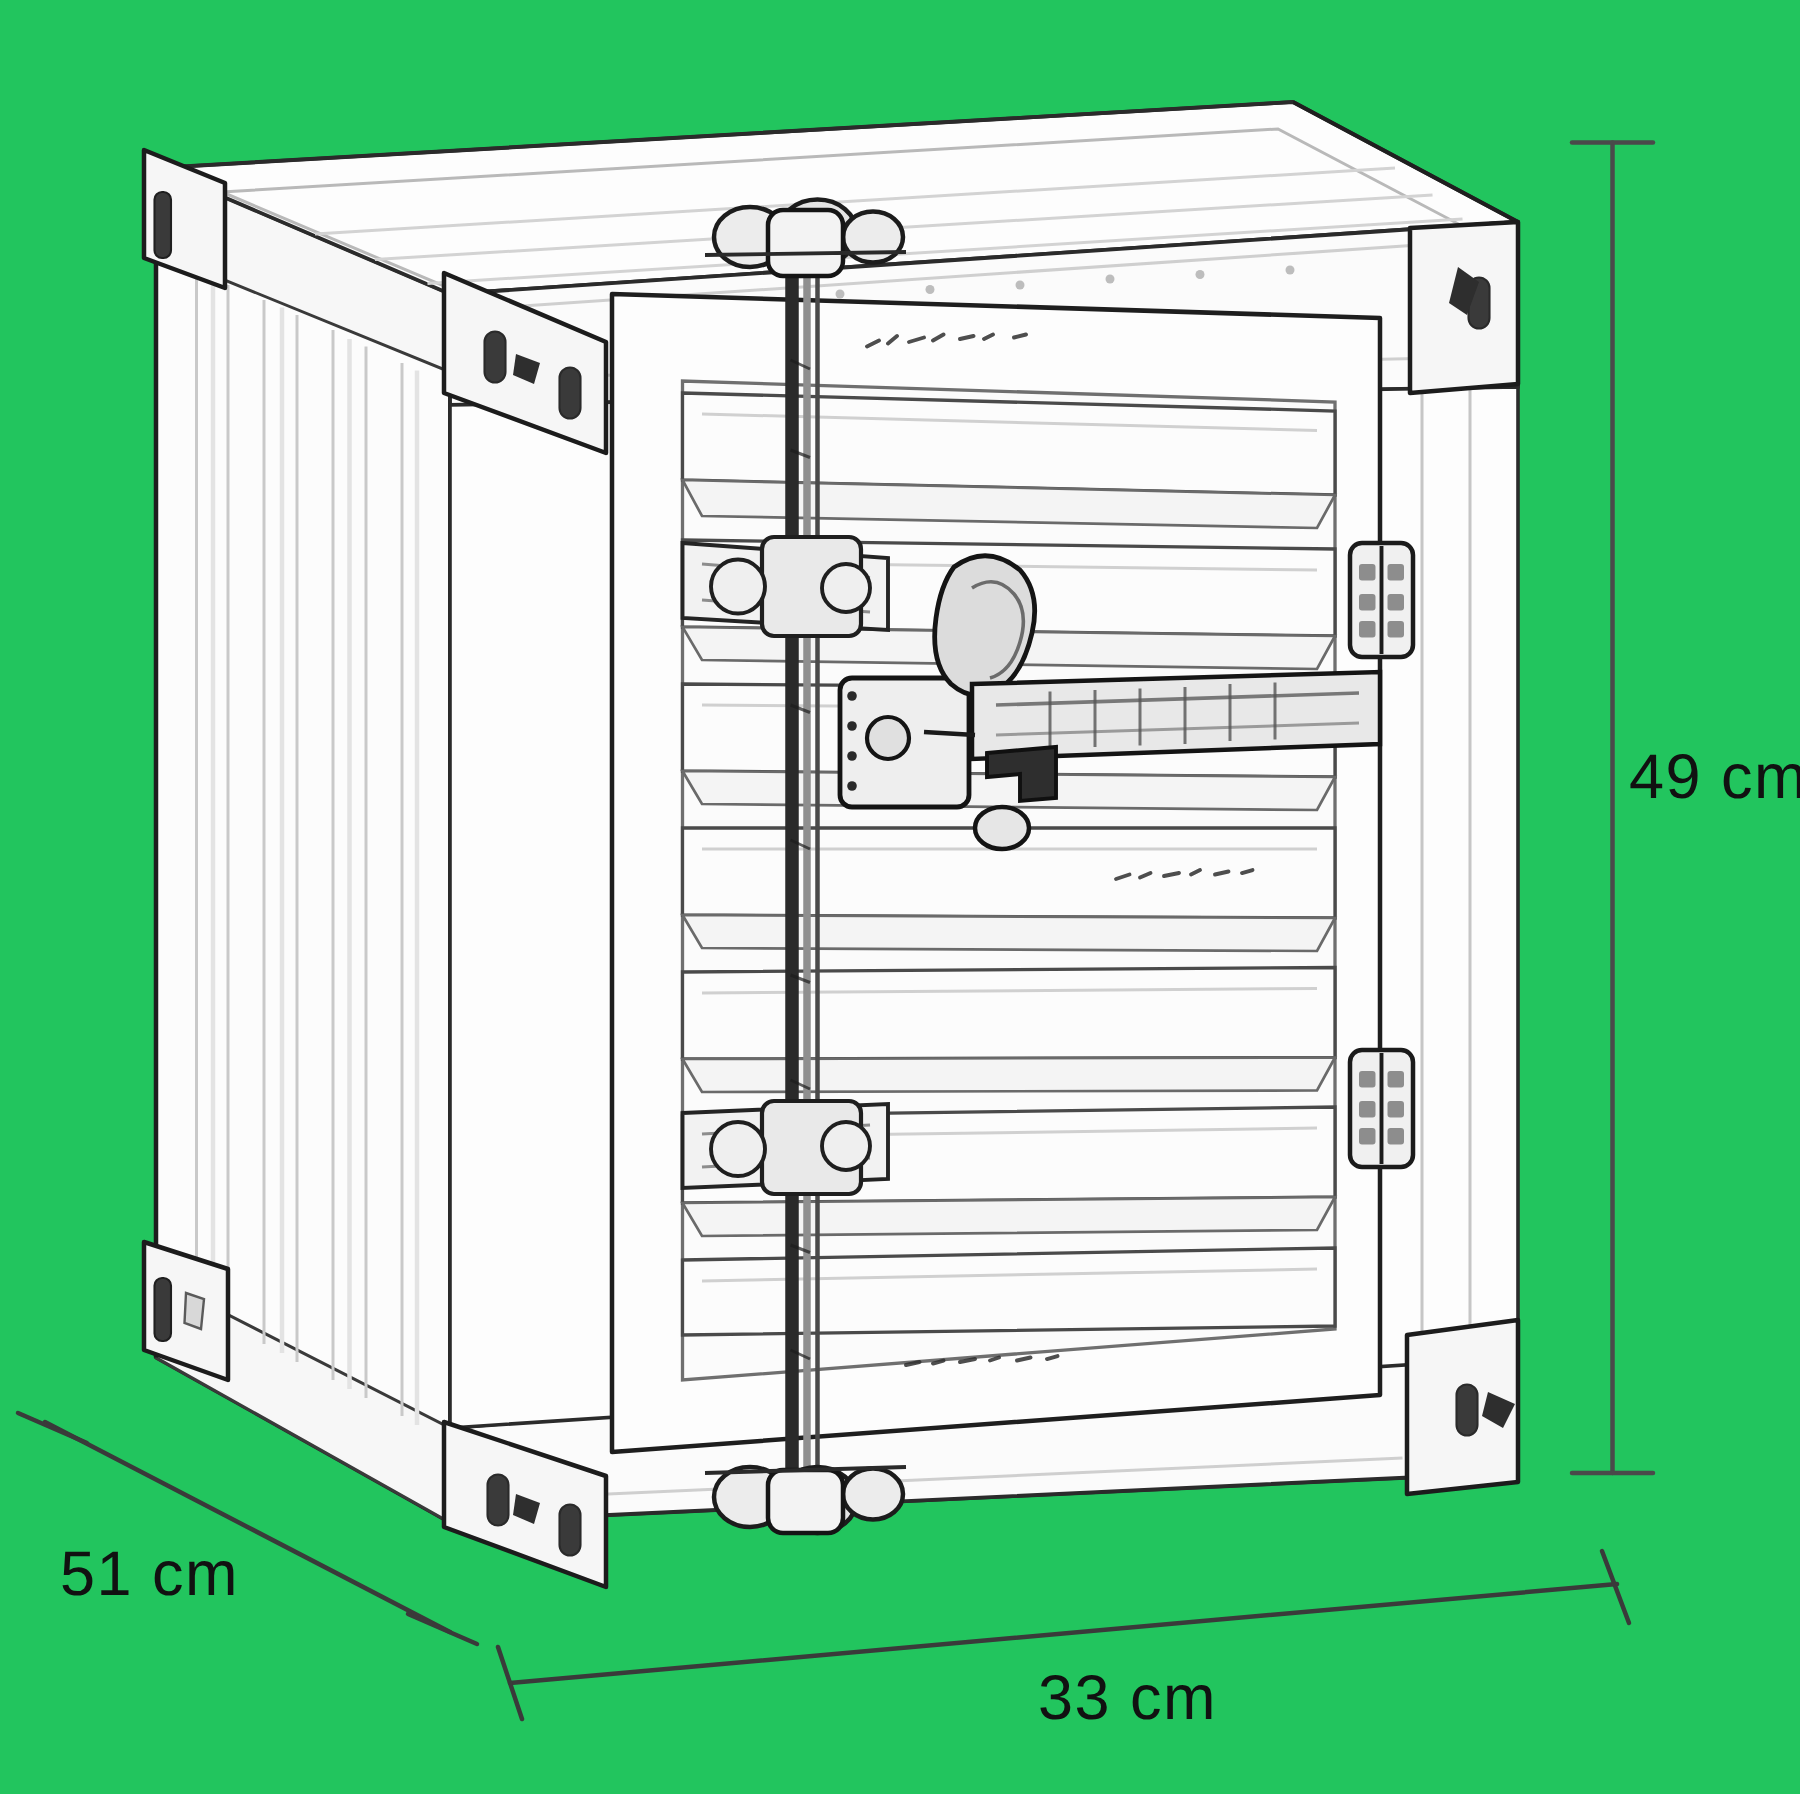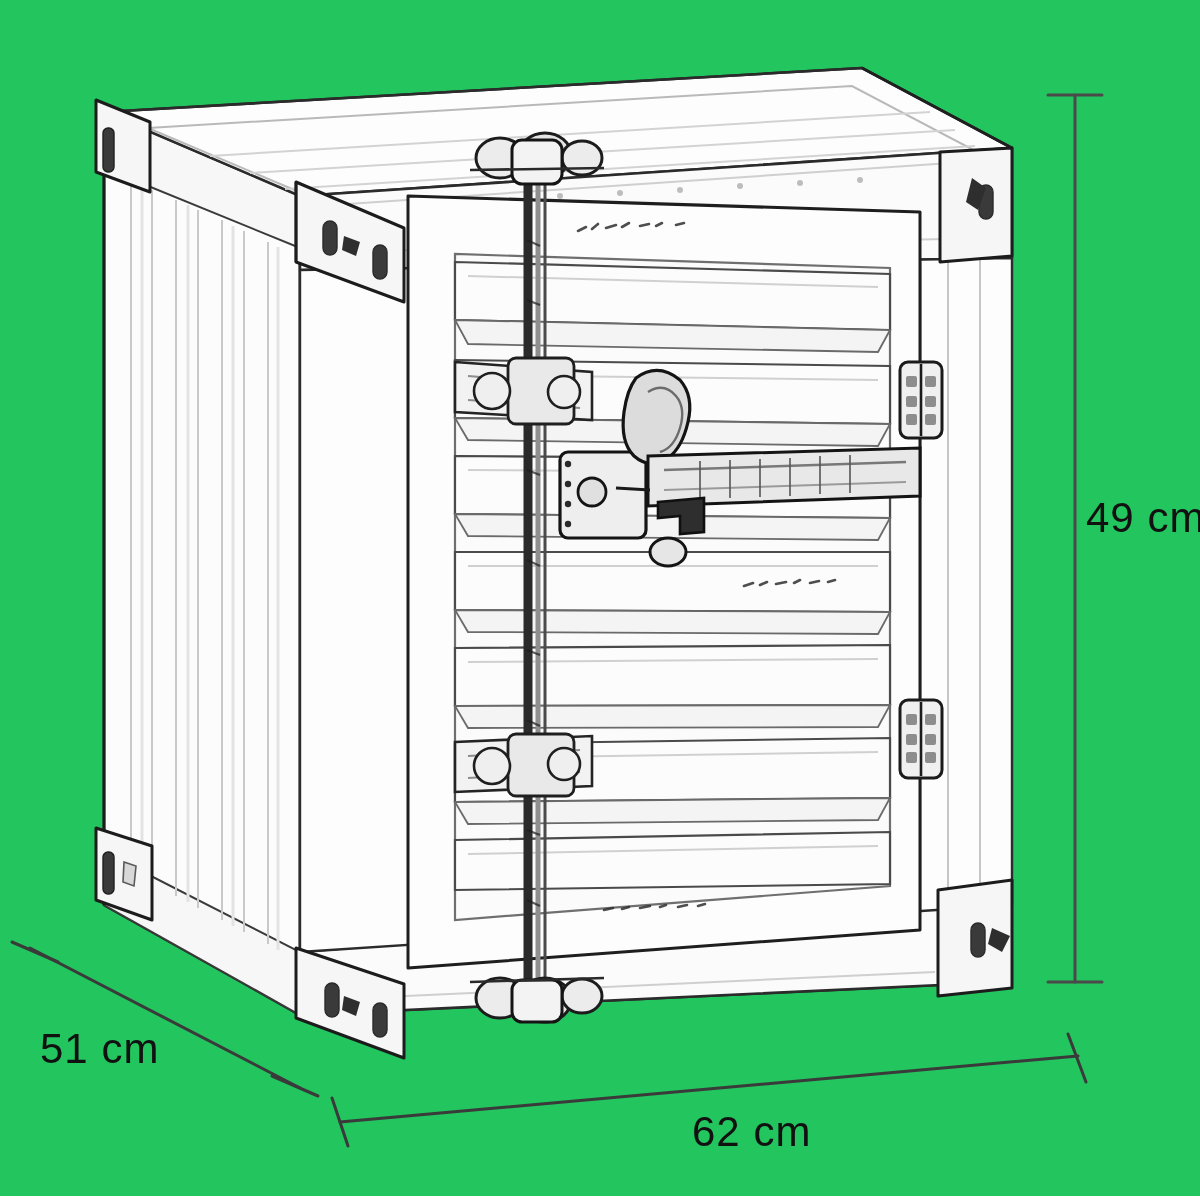--- a/index.html
+++ b/index.html
@@ -331,15 +331,15 @@
       <path d="M340 1122 L1078 1056"></path>
       <path d="M332 1098 L348 1146"></path>
       <path d="M1068 1034 L1086 1082"></path>
     </g>
   </svg>
 
   <div class="dim-label" id="label-height">49 cm</div>
 
   <div class="dim-label" id="label-depth">51 cm</div>
 
-  <div class="dim-label" id="label-width">62 cm</div>
+  <div class="dim-label" id="label-width">33 cm</div>
 
 </div>
 
 </body></html>

